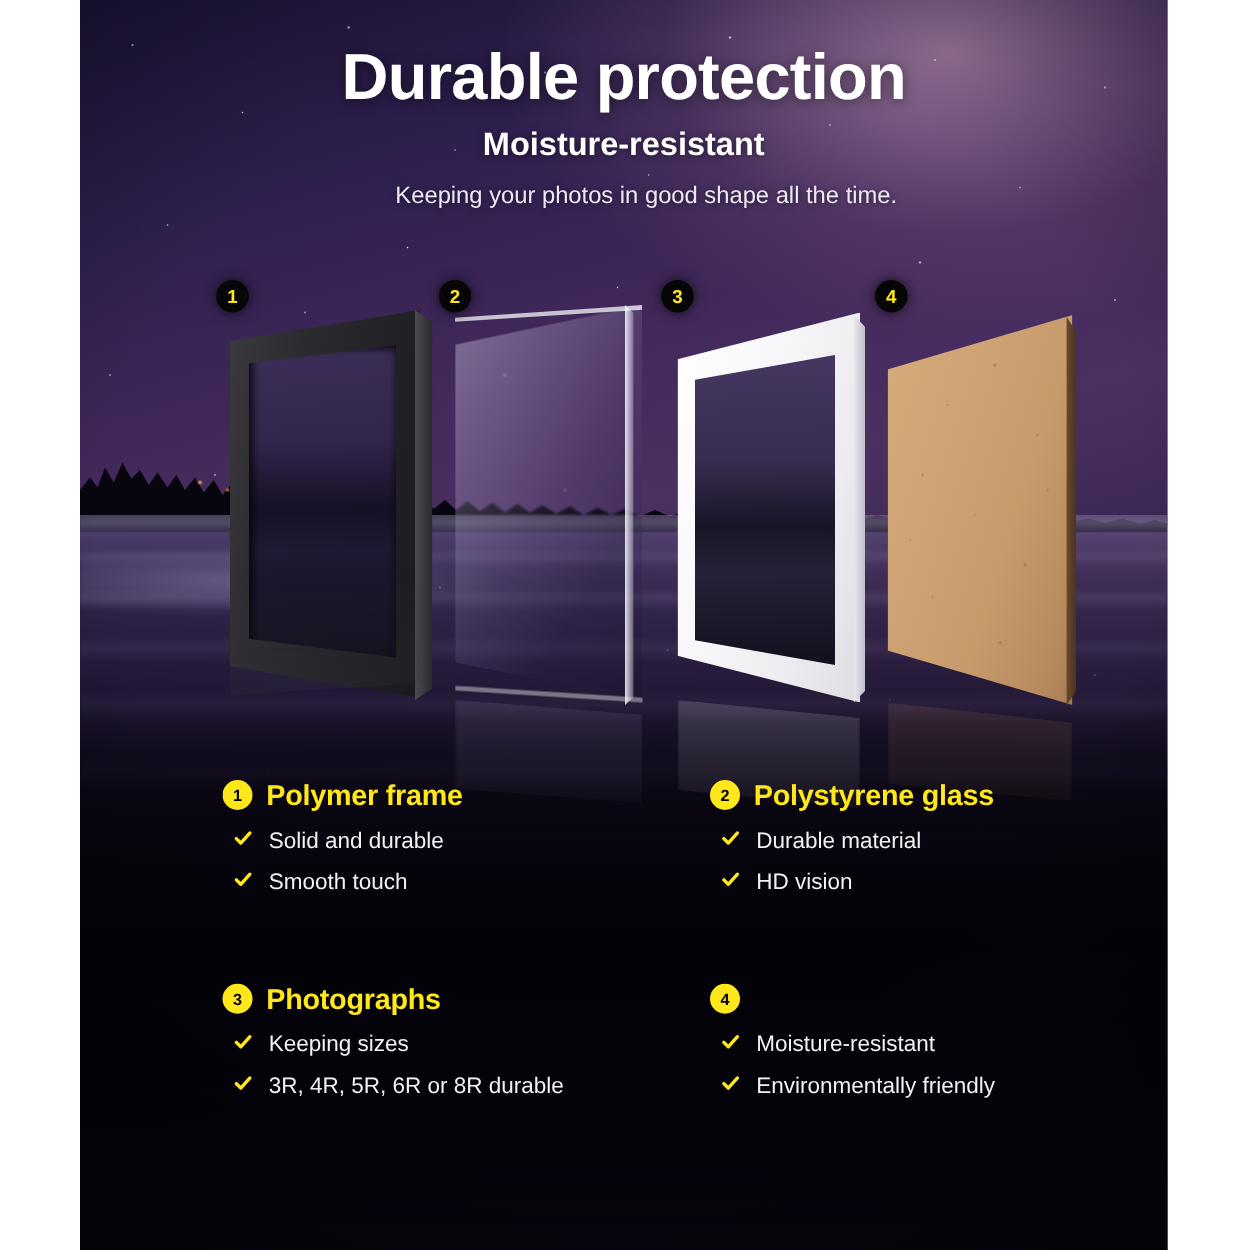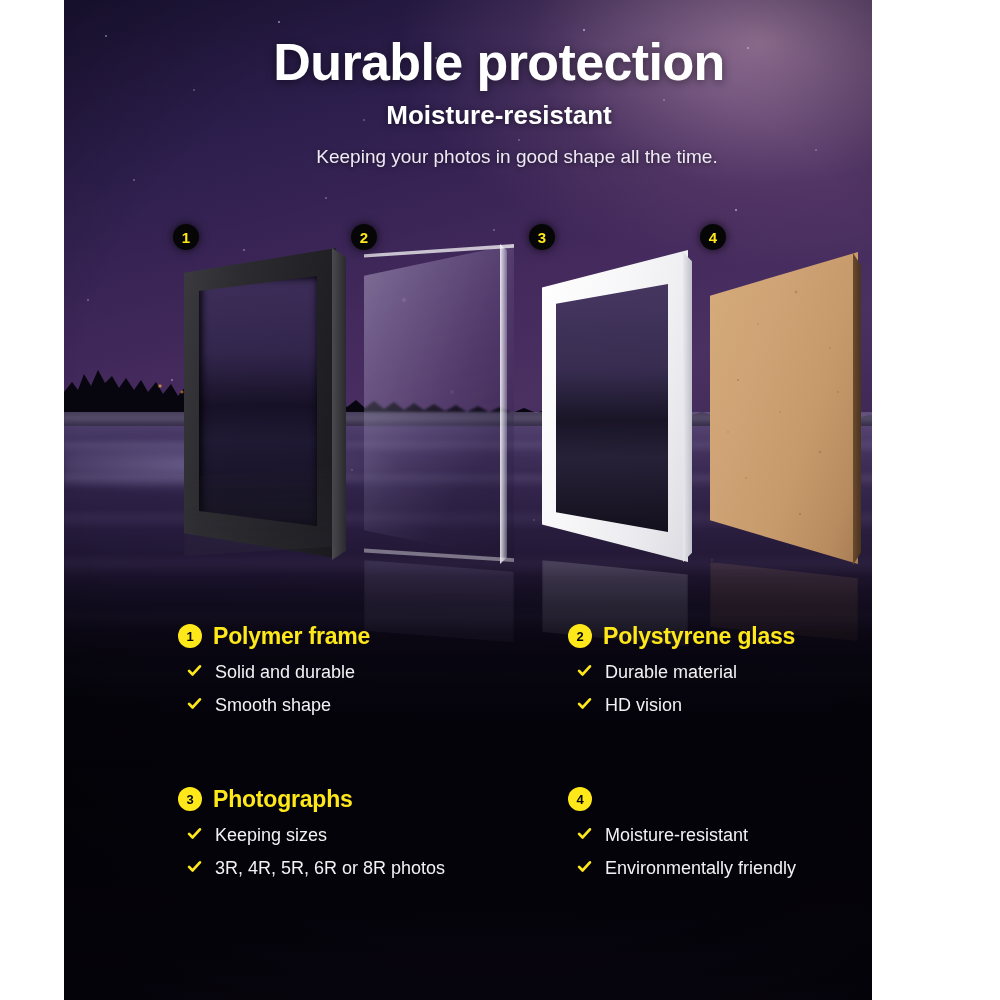--- a/index.html
+++ b/index.html
@@ -1,19 +1,19 @@
 <!DOCTYPE html>
 <html><head>
 <meta charset="utf-8">
 <style>
   html,body{margin:0;padding:0;background:#ffffff;}
   body{width:1000px;height:1000px;overflow:hidden;
        font-family:"Liberation Sans", sans-serif;}
 
-  .page{position:relative;width:872px;height:1000px;background:#fff;overflow:hidden;}
+  .page{position:relative;width:1000px;height:1000px;background:#fff;overflow:hidden;}
 
   
   .scene{position:absolute;left:64px;top:0;width:870px;height:1000px;overflow:hidden;
          background:
            radial-gradient(ellipse 520px 420px at 86% 12%, rgba(196,150,180,.55) 0%, rgba(120,80,120,.22) 45%, rgba(0,0,0,0) 72%),
            radial-gradient(ellipse 420px 300px at 97% 88%, rgba(170,128,150,.42) 0%, rgba(90,60,90,.15) 50%, rgba(0,0,0,0) 78%),
            linear-gradient(150deg,#1b1336 0%, #2a1c49 22%, #3a2558 42%, #452c5e 58%, #4a3060 70%, #33204a 86%, #16102c 100%);
   }
   .sky{position:absolute;left:0;top:0;width:870px;height:420px;
        background:
@@ -319,21 +319,21 @@
       <div class="fitem">
         <svg class="chk" viewBox="0 0 16 16">
           <path d="M2.2 8.4 L6.0 12.2 L13.8 3.6" fill="none" stroke="#ffe81a" stroke-width="2.9" stroke-linecap="round" stroke-linejoin="round"></path>
         </svg>
         <span class="ftxt">Solid and durable</span>
       </div>
       <div class="fitem">
         <svg class="chk" viewBox="0 0 16 16">
           <path d="M2.2 8.4 L6.0 12.2 L13.8 3.6" fill="none" stroke="#ffe81a" stroke-width="2.9" stroke-linecap="round" stroke-linejoin="round"></path>
         </svg>
-        <span class="ftxt">Smooth shape</span>
+        <span class="ftxt">Smooth touch</span>
       </div>
     </div>
 
     <div class="fcol" style="left:504px;top:12px;">
       <div class="fhead">
         <div class="badge-y">2</div>
         <div class="fttl">Polystyrene glass</div>
       </div>
       <div class="fitem">
         <svg class="chk" viewBox="0 0 16 16">
@@ -357,21 +357,21 @@
       <div class="fitem">
         <svg class="chk" viewBox="0 0 16 16">
           <path d="M2.2 8.4 L6.0 12.2 L13.8 3.6" fill="none" stroke="#ffe81a" stroke-width="2.9" stroke-linecap="round" stroke-linejoin="round"></path>
         </svg>
         <span class="ftxt">Keeping sizes</span>
       </div>
       <div class="fitem">
         <svg class="chk" viewBox="0 0 16 16">
           <path d="M2.2 8.4 L6.0 12.2 L13.8 3.6" fill="none" stroke="#ffe81a" stroke-width="2.9" stroke-linecap="round" stroke-linejoin="round"></path>
         </svg>
-        <span class="ftxt">3R, 4R, 5R, 6R or 8R photos</span>
+        <span class="ftxt">3R, 4R, 5R, 6R or 8R durable</span>
       </div>
     </div>
 
     <div class="fcol" style="left:504px;top:175px;">
       <div class="fhead">
         <div class="badge-y">4</div>
       </div>
       <div class="fitem">
         <svg class="chk" viewBox="0 0 16 16">
           <path d="M2.2 8.4 L6.0 12.2 L13.8 3.6" fill="none" stroke="#ffe81a" stroke-width="2.9" stroke-linecap="round" stroke-linejoin="round"></path>

